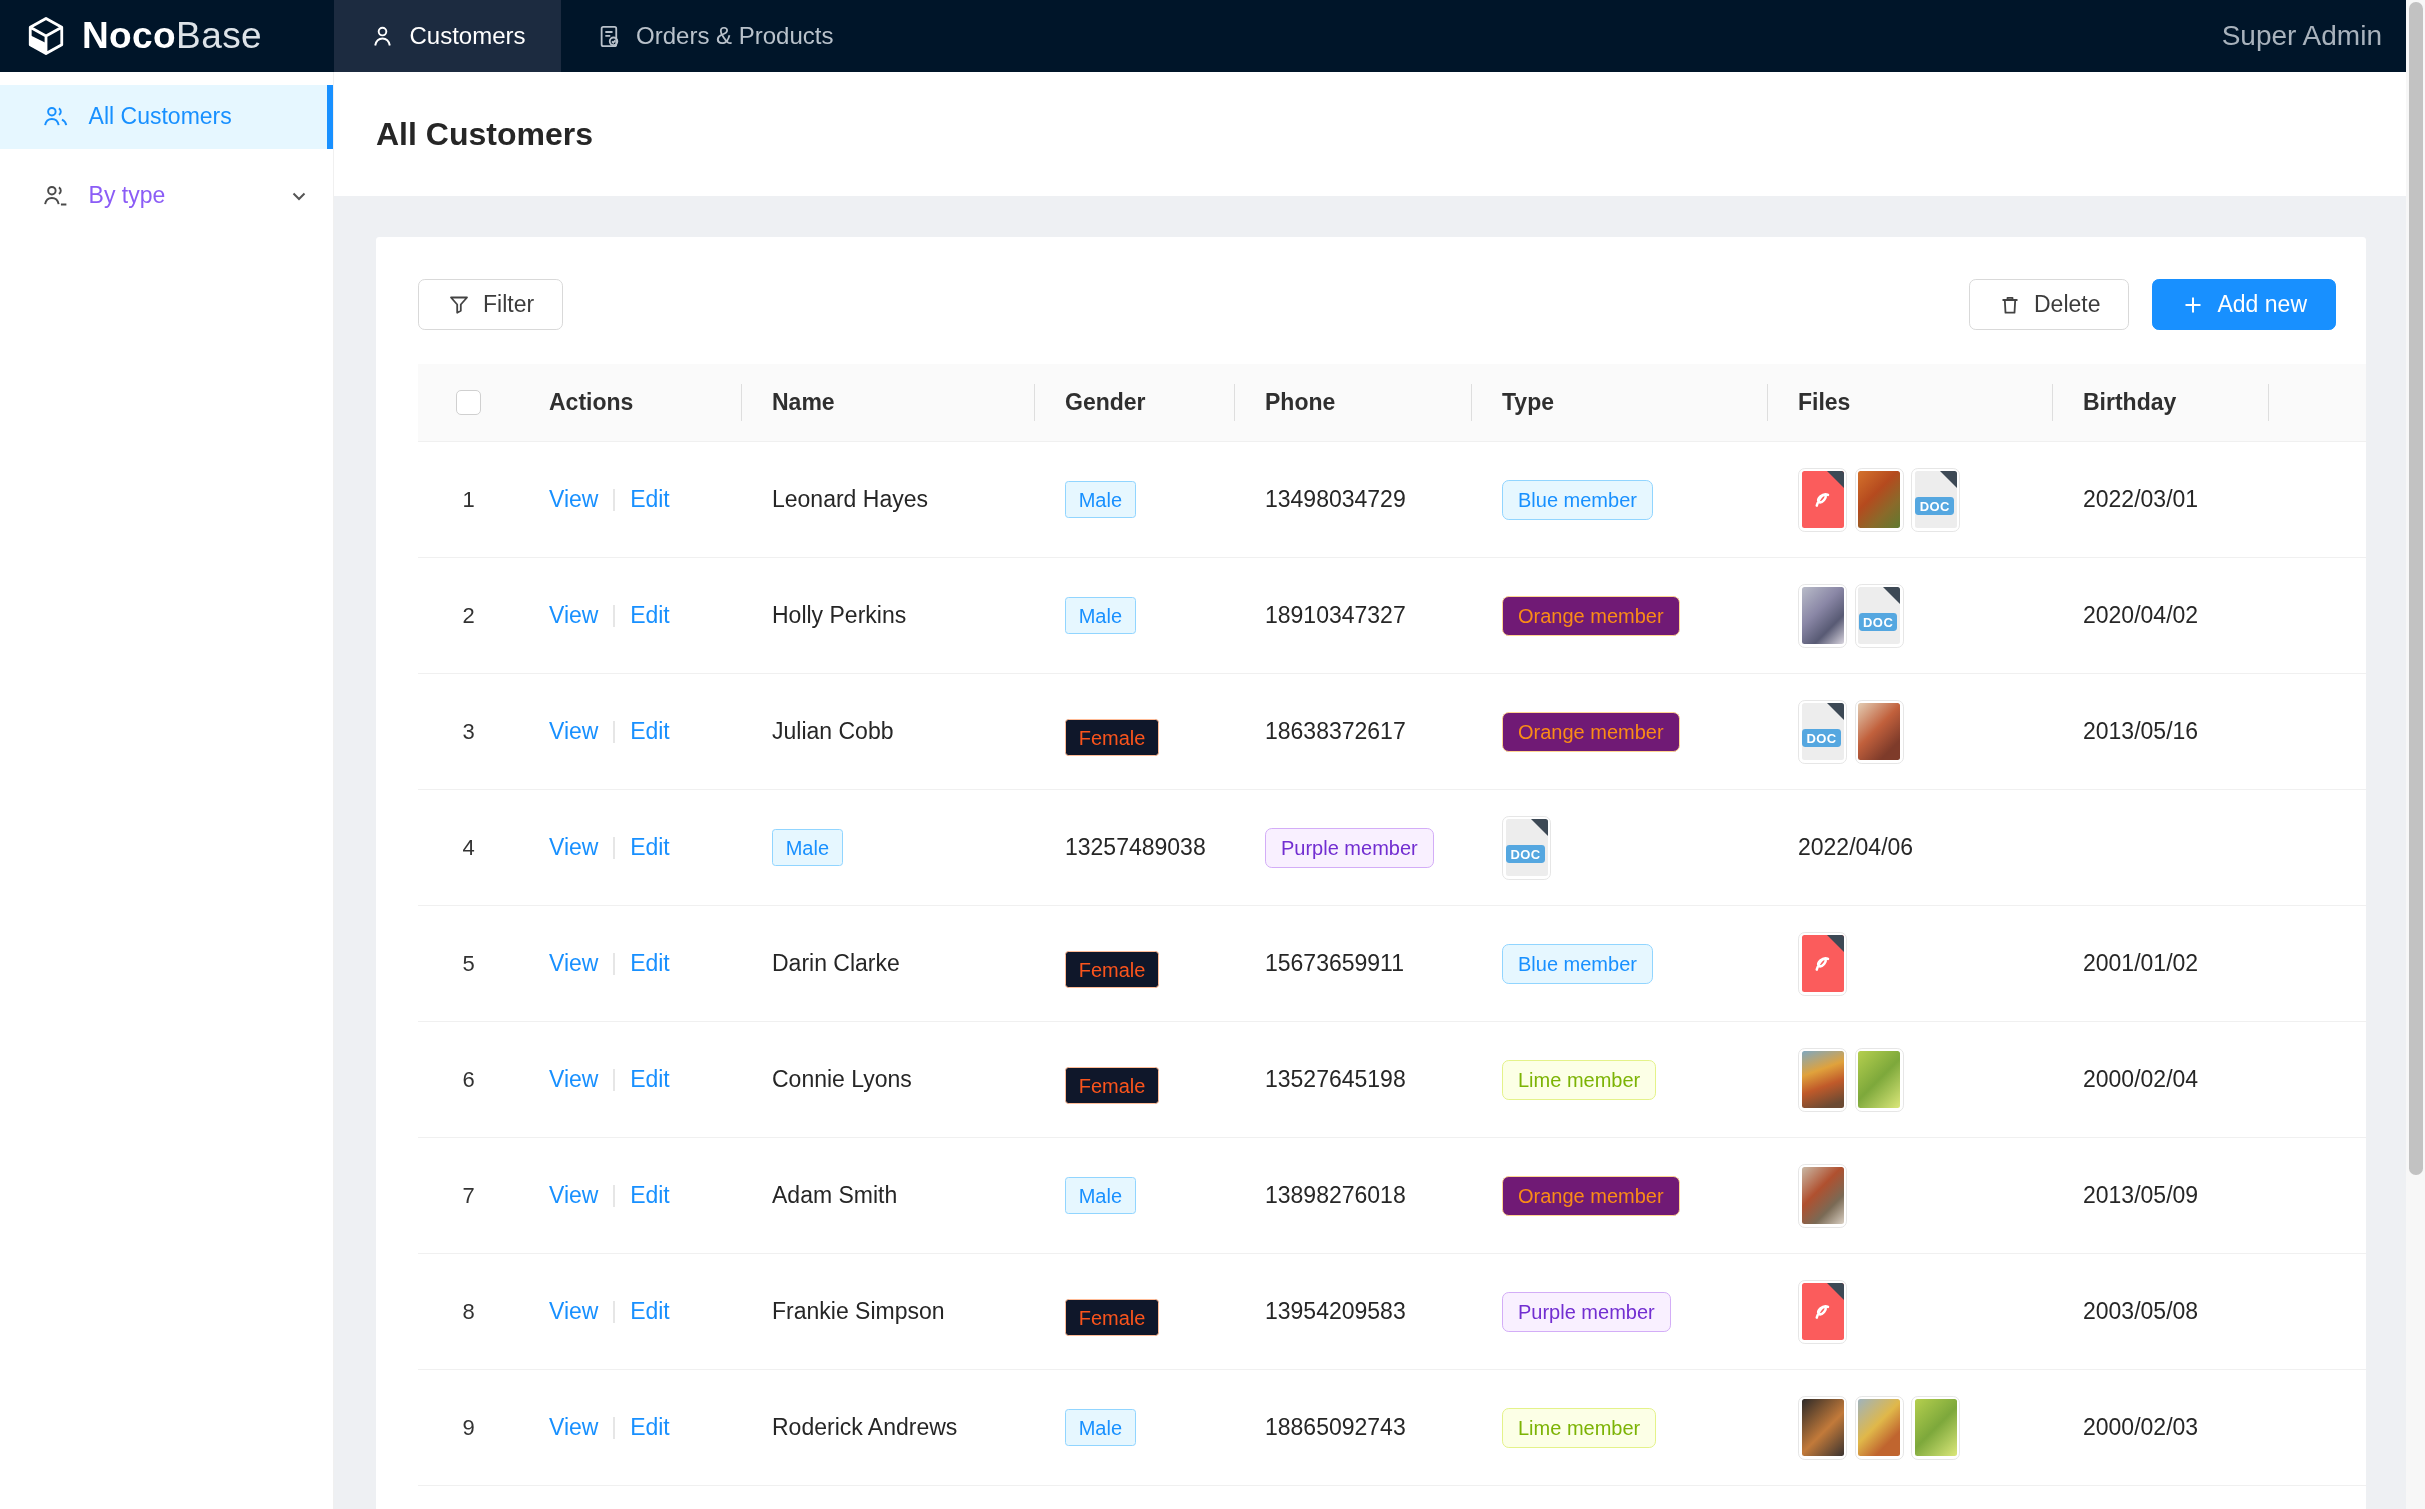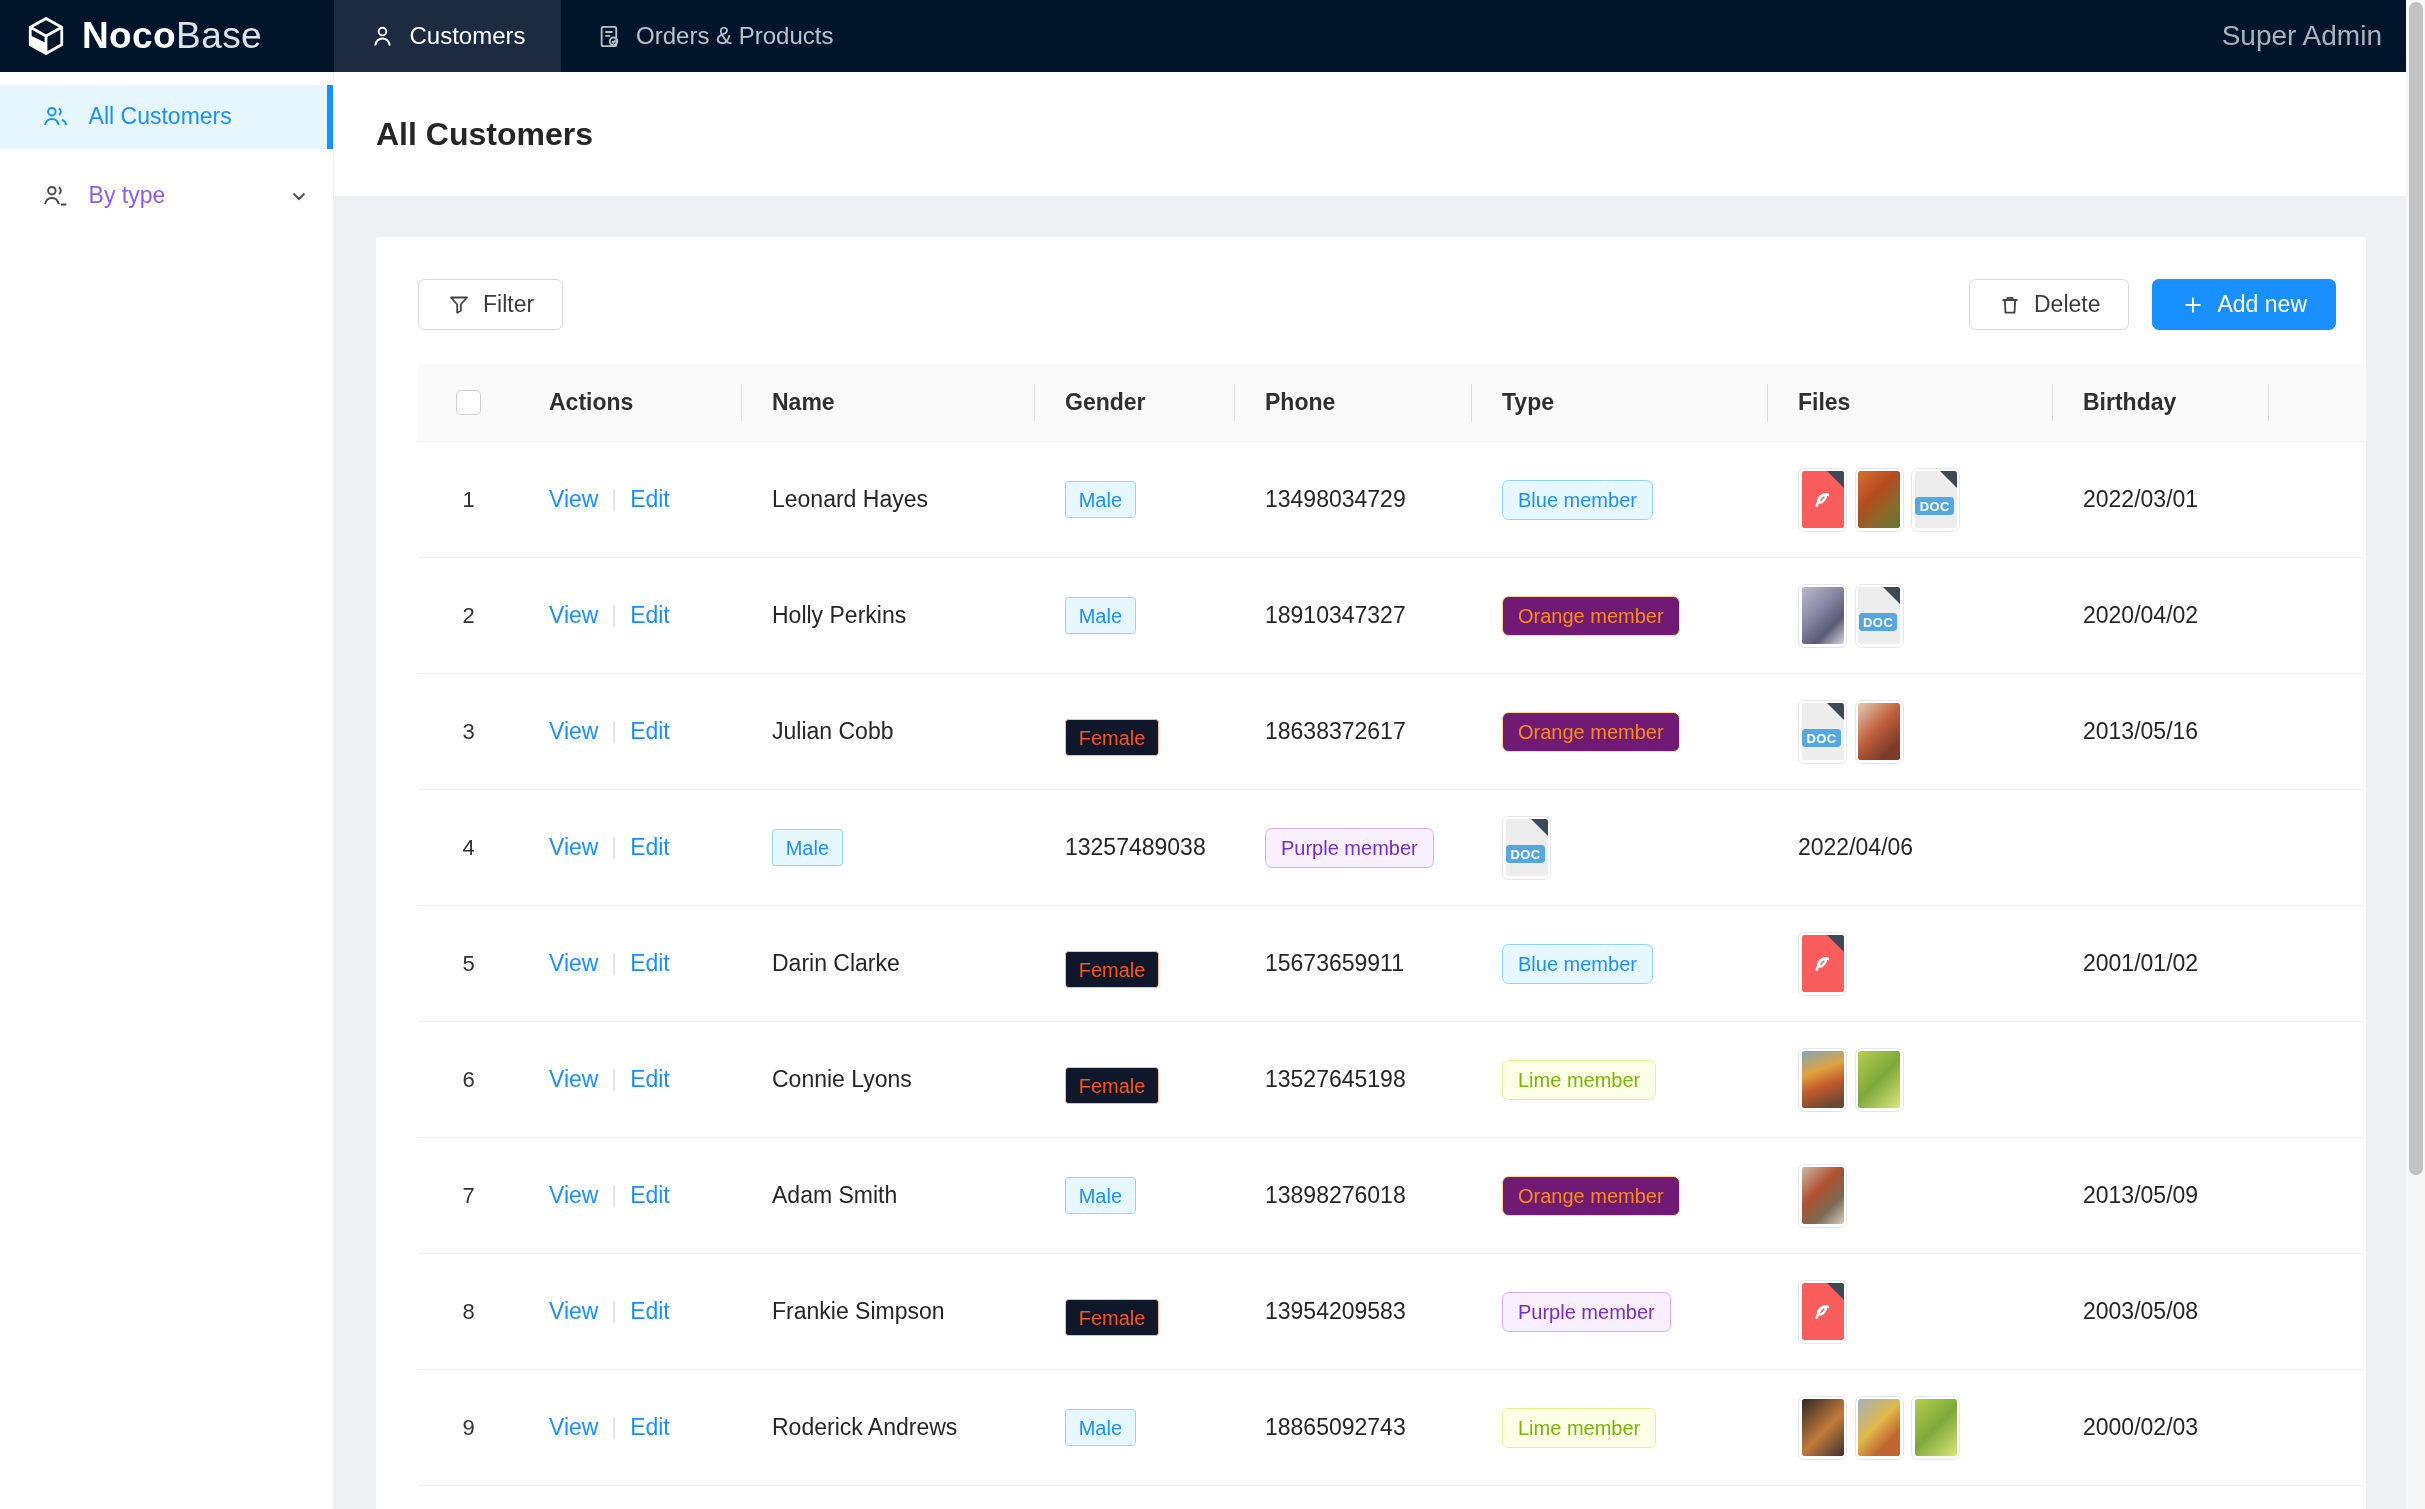--- a/index.html
+++ b/index.html
@@ -430,20 +430,23 @@
       <span class="tag member c-lime">Lime member</span>
     </div>
     <div class="cell files-cell">
               <div class="file photo-fruit">
                 <div class="inner"></div>
               </div>
               <div class="file photo-greens">
                 <div class="inner"></div>
               </div>
             </div>
+    <div class="cell">
+              <span>2000/02/04</span>
+            </div>
     <div class="cell"></div>
   </div>
 
   <div class="row grid">
     <div class="cell c0">
               <span>7</span>
             </div>
     <div class="cell">
       <span class="link">View</span>
       <span class="vdiv"></span>

